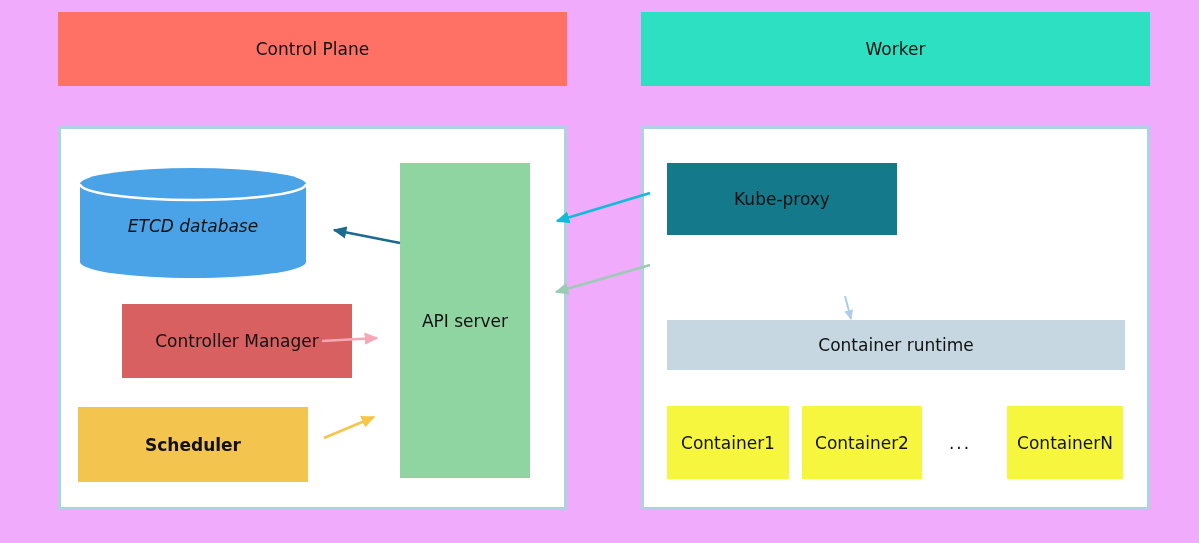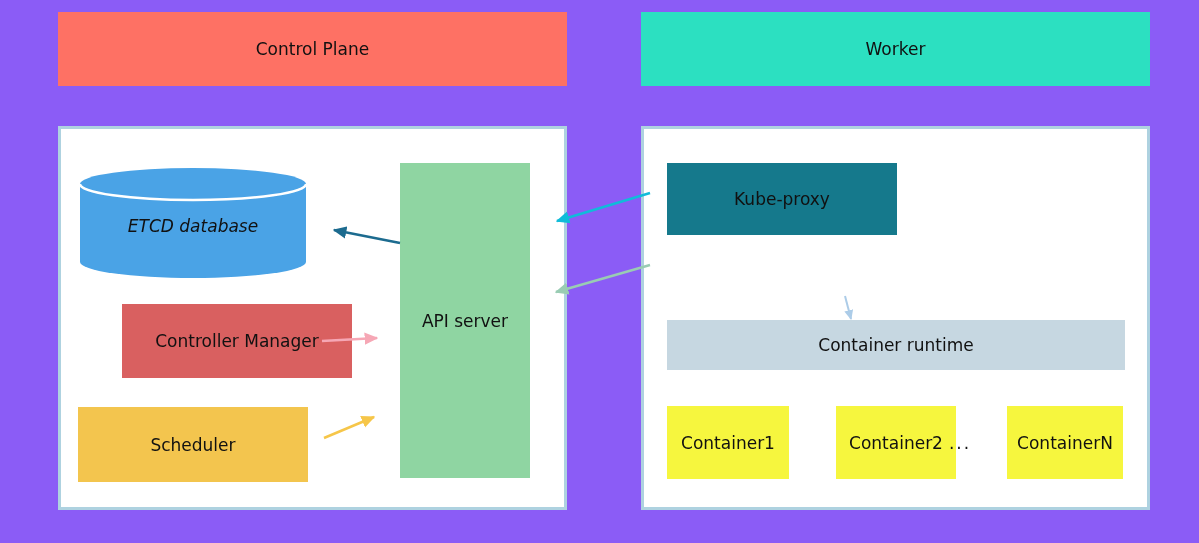--- a/index.html
+++ b/index.html
@@ -5,21 +5,21 @@
   html, body {
     margin: 0;
     padding: 0;
     background: #ffffff;
     font-family: "DejaVu Sans", "Liberation Sans", sans-serif;
   }
   #canvas {
     position: relative;
     width: 1199px;
     height: 543px;
-    background: #8b5cf6;
+    background: #f0abfc;
     overflow: hidden;
     color: #111111;
   }
   .abs { position: absolute; box-sizing: border-box; }
   .banner {
     display: flex;
     align-items: center;
     justify-content: center;
     font-size: 17px;
     color: #111111;
@@ -86,41 +86,41 @@
       <ellipse cx="115" cy="18" rx="113" ry="16" fill="#4aa3e6"></ellipse>
       <path d="M2 18 A113 16 0 0 0 228 18" fill="none" stroke="#ffffff" stroke-width="2.5"></path>
     </svg>
     <div class="etcd-label">ETCD database</div>
   </div>
 
   <div class="abs block cm" style="left:78px; top:304px; width:230px; height:74px;margin-left:44px;">
     <span>Controller Manager</span>
   </div>
 
-  <div class="abs block sched" style="left:78px; top:407px; width:230px; height:75px;">
+  <div class="abs block sched" style="left:78px; top:407px; width:230px; height:75px;font-weight:bold;">
     <span>Scheduler</span>
   </div>
 
   <div class="abs block api" style="left:400px; top:163px; width:130px; height:315px;">
     <span>API server</span>
   </div>
 
   <div class="abs block kproxy" style="left:667px; top:163px; width:230px; height:72px;">
     <span>Kube-proxy</span>
   </div>
 
 
   <div class="abs block runtime" style="left:667px; top:320px; width:458px; height:50px;align-items:center;">
     <span>Container runtime</span>
   </div>
 
   <div class="abs block container" style="left:667px; top:406px; width:122px; height:73px;">
     <span>Container1</span>
   </div>
-  <div class="abs block container" style="left:802px; top:406px; width:120px; height:73px;margin-left:34px;">
+  <div class="abs block container" style="left:802px; top:406px; width:120px; height:73px;">
     <span>Container2</span>
   </div>
   <div class="abs block ellipsis" style="left:928px; top:406px; width:64px; height:73px;">
     <span>...</span>
   </div>
   <div class="abs block container" style="left:1007px; top:406px; width:116px; height:73px;">
     <span>ContainerN</span>
   </div>
 
   <svg class="overlay" viewBox="0 0 1199 543">

